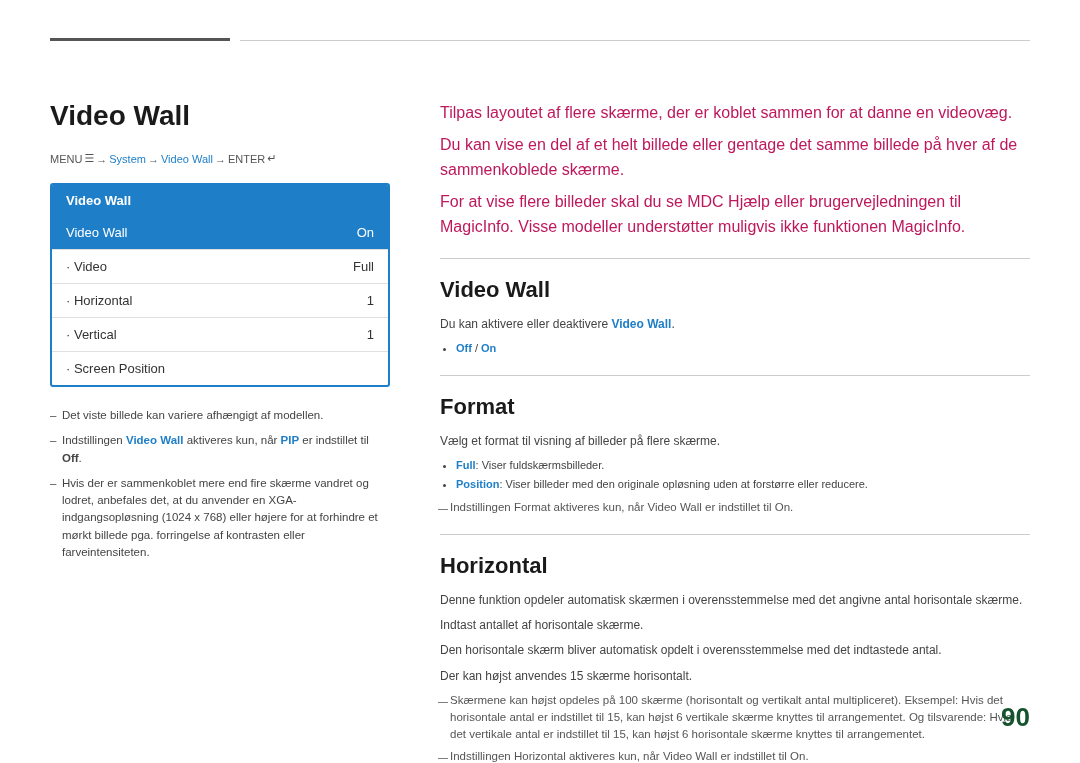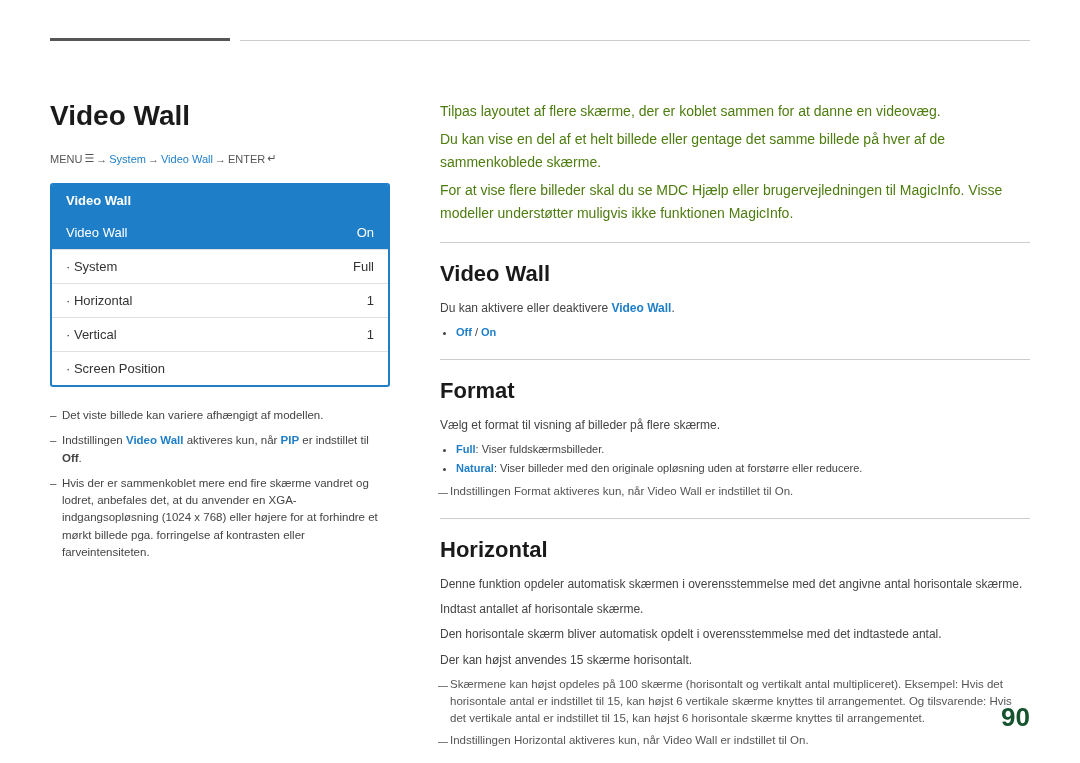--- a/index.html
+++ b/index.html
@@ -139,22 +139,22 @@
     }
 
     
     .right-column {
       flex: 1;
       padding-top: 60px;
       padding-left: 20px;
     }
 
     .intro-text {
-      font-size: 14px;
-      color: #4d7c0f;
+      font-size: 16px;
+      color: #be185d;
       line-height: 1.6;
       margin-bottom: 6px;
     }
 
     .section-divider {
       border: none;
       border-top: 1px solid #ccc;
       margin: 18px 0;
     }
 
@@ -244,21 +244,21 @@
       <span>↵</span>
     </div>
 
     <div class="menu-box">
       <div class="menu-box-header">Video Wall</div>
       <div class="menu-item active">
         <span>Video Wall</span>
         <span class="item-value">On</span>
       </div>
       <div class="menu-item">
-        <span>· System</span>
+        <span>· Video</span>
         <span class="item-value">Full</span>
       </div>
       <div class="menu-item">
         <span>· Horizontal</span>
         <span class="item-value">1</span>
       </div>
       <div class="menu-item">
         <span>· Vertical</span>
         <span class="item-value">1</span>
       </div>
@@ -287,21 +287,21 @@
     <ul class="bullet-list">
       <li><span class="blue-text">Off</span> / <span class="blue-text">On</span></li>
     </ul>
 
     <hr class="section-divider">
 
     <h2 class="section-title">Format</h2>
     <p class="section-body">Vælg et format til visning af billeder på flere skærme.</p>
     <ul class="bullet-list">
       <li><span class="blue-text">Full</span>: Viser fuldskærmsbilleder.</li>
-      <li><span class="blue-text">Natural</span>: Viser billeder med den originale opløsning uden at forstørre eller reducere.</li>
+      <li><span class="blue-text">Position</span>: Viser billeder med den originale opløsning uden at forstørre eller reducere.</li>
     </ul>
     <div class="em-note">Indstillingen <span class="blue-text bold-text">Format</span> aktiveres kun, når <span class="blue-text bold-text">Video Wall</span> er indstillet til <span class="blue-text bold-text">On</span>.</div>
 
     <hr class="section-divider">
 
     <h2 class="section-title">Horizontal</h2>
     <p class="section-body">Denne funktion opdeler automatisk skærmen i overensstemmelse med det angivne antal horisontale skærme.</p>
     <p class="section-body">Indtast antallet af horisontale skærme.</p>
     <p class="section-body">Den horisontale skærm bliver automatisk opdelt i overensstemmelse med det indtastede antal.</p>
     <p class="section-body">Der kan højst anvendes 15 skærme horisontalt.</p>

